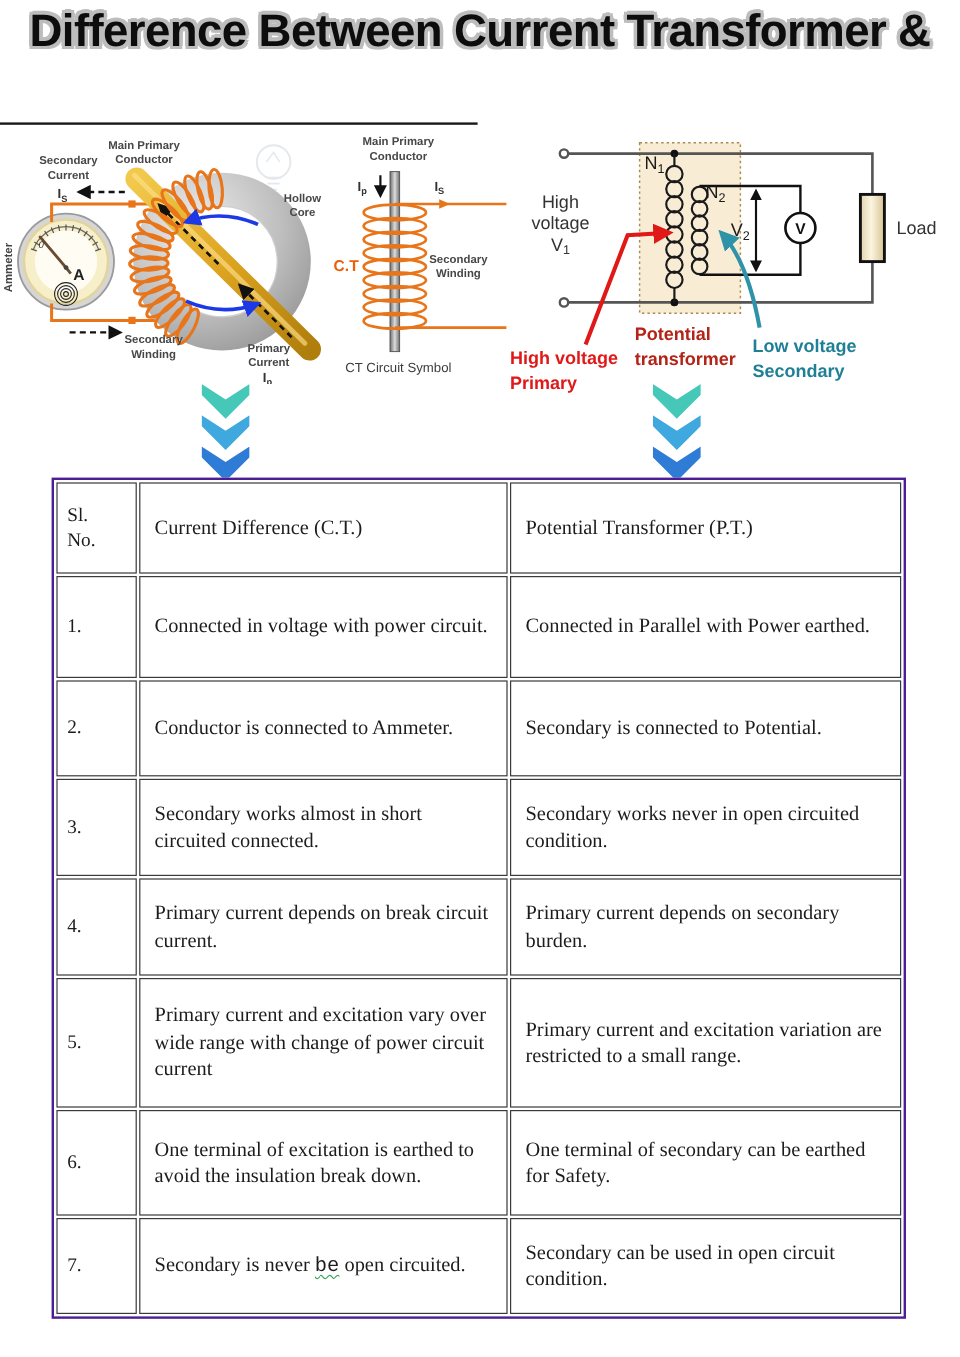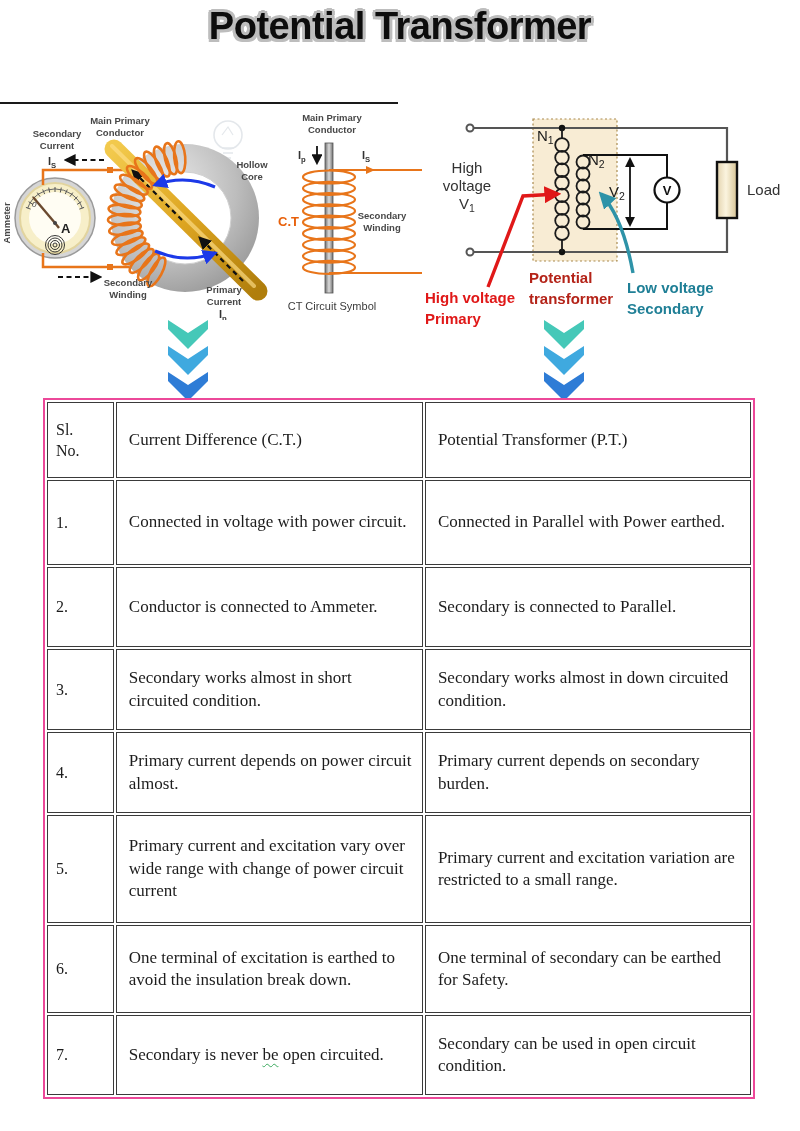--- a/index.html
+++ b/index.html
@@ -23,44 +23,44 @@
   .ilabel{font-weight:bold;font-size:11px;fill:#333;}
   .subt{font-size:70%;}
   .ptlabel{font-size:15px;fill:#333;}
   .ptsym{font-size:15px;fill:#1a1a1a;}
   .redlbl{font-weight:bold;font-size:15px;}
   .caption{font-size:11px;fill:#3c3c3c;}
   
   table.cmp{
     position:absolute;left:43px;top:398px;width:712px;
     border-collapse:separate;border-spacing:2px;
-    border:2px solid #ec4899;background:#fff;
+    border:2px solid #4c1d95;background:#fff;
     font-family:"Liberation Serif","DejaVu Serif",serif;
     color:#1c1c1c;font-size:17px;
   }
   table.cmp td{
     border:1.5px solid #3a3a3a;vertical-align:middle;
     padding:6px 10px 6px 12px;line-height:1.32;background:#fff;
   }
   table.cmp td.sl{width:50px;padding-left:8px;font-size:16px;}
   table.cmp td.ctc{width:312px;}
   table.cmp td.ptc{width:332px;}
   tr.h-head{height:76px;} tr.h-r1{height:85px;} tr.h-r2{height:80px;}
   tr.h-r3{height:81px;} tr.h-r4{height:81px;} tr.h-r5{height:108px;}
   tr.h-r6{height:88px;} tr.h-r7{height:80px;}
   .squiggle{
     text-decoration:underline;text-decoration-style:wavy;
-    text-decoration-color:#3BAA5E;text-decoration-thickness:1px;text-underline-offset:3px;
+    text-decoration-color:#3BAA5E;text-decoration-thickness:1px;text-underline-offset:3px;font-family:Liberation Mono, monospace;
   }
 </style>
 </head>
 <body>
 
 <header class="abs title-block">
-  <div>Potential Transformer</div>
+  <div>Difference Between Current Transformer &amp;</div>
 </header>
 <div class="abs rule"></div>
 
 <svg class="abs" style="left:0;top:105px" width="280" height="215" viewBox="0 0 280 215">
   <defs>
     <linearGradient id="goldG" x1="0" y1="0" x2="1" y2="1">
       <stop offset="0" stop-color="#F2C94C"></stop>
         <stop offset="0.5" stop-color="#DDA521"></stop>
         <stop offset="1" stop-color="#B07E0C"></stop>
     </linearGradient>
@@ -321,30 +321,30 @@
       <td class="ptc">Potential Transformer (P.T.)</td>
     </tr>
     <tr class="h-r1">
       <td class="sl">1.</td>
       <td class="ctc">Connected in voltage with power circuit.</td>
       <td class="ptc">Connected in Parallel with Power earthed.</td>
     </tr>
     <tr class="h-r2">
       <td class="sl">2.</td>
       <td class="ctc">Conductor is connected to Ammeter.</td>
-      <td class="ptc">Secondary is connected to Parallel.</td>
+      <td class="ptc">Secondary is connected to Potential.</td>
     </tr>
     <tr class="h-r3">
       <td class="sl">3.</td>
-      <td class="ctc">Secondary works almost in short circuited condition.</td>
-      <td class="ptc">Secondary works almost in down circuited condition.</td>
+      <td class="ctc">Secondary works almost in short circuited connected.</td>
+      <td class="ptc">Secondary works never in open circuited condition.</td>
     </tr>
     <tr class="h-r4">
       <td class="sl">4.</td>
-      <td class="ctc">Primary current depends on power circuit almost.</td>
+      <td class="ctc">Primary current depends on break circuit current.</td>
       <td class="ptc">Primary current depends on secondary burden.</td>
     </tr>
     <tr class="h-r5">
       <td class="sl">5.</td>
       <td class="ctc">Primary current and excitation vary over wide range with change of power circuit current</td>
       <td class="ptc">Primary current and excitation variation are restricted to a small range.</td>
     </tr>
     <tr class="h-r6">
       <td class="sl">6.</td>
       <td class="ctc">One terminal of excitation is earthed to avoid the insulation break down.</td>

